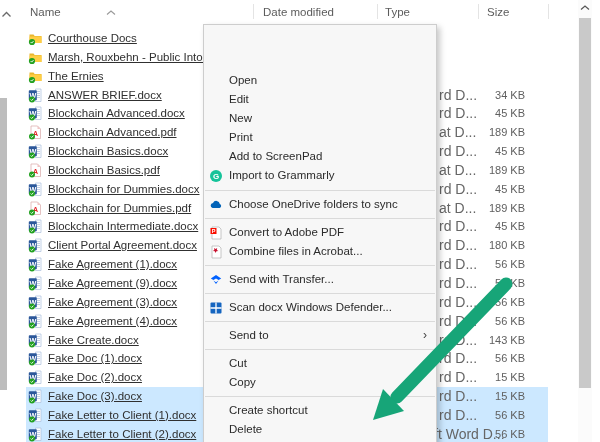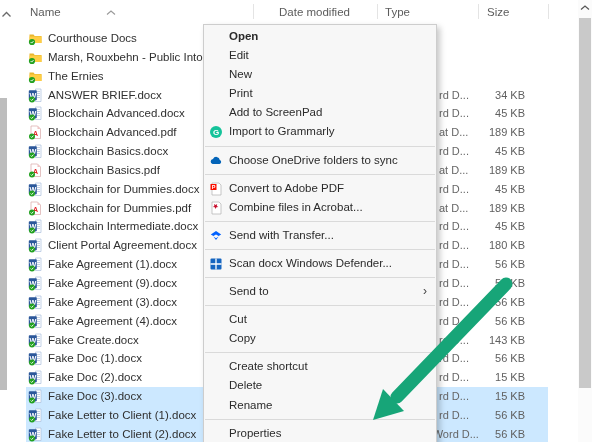--- a/index.html
+++ b/index.html
@@ -10,37 +10,37 @@
   .col-label{position:absolute;top:6px;font-size:11.5px;color:#5c5c5c;white-space:nowrap;}
   .col-sep{position:absolute;top:4px;width:1px;height:15px;background:#e4e4e4;}
   .sort-caret{position:absolute;top:2px;left:106px;width:12px;height:6px;}
   .corner-chevron{position:absolute;top:4px;left:1px;width:12px;height:7px;}
   
   .rows{position:absolute;top:29px;left:0;width:600px;z-index:1;}
   .row{position:relative;margin-left:26px;width:522px;height:18.85px;font-size:11.5px;}
   .row.selected{background:#cce8ff;}
   .file-icon{position:absolute;left:2px;top:2px;width:15px;height:15px;}
   .file-icon svg{display:block;}
-  .cell-name{position:absolute;left:22px;top:0;line-height:18.85px;white-space:nowrap;color:#303030;}
+  .cell-name{position:absolute;left:22px;top:0;line-height:18.85px;white-space:nowrap;color:#303030;text-decoration:underline;}
   .cell-date{position:absolute;left:232px;top:0;line-height:18.85px;white-space:nowrap;color:#666;font-size:11px;}
-  .cell-type{position:absolute;top:0;line-height:18.85px;white-space:nowrap;color:#666;font-size:11px;}
+  .cell-type{position:absolute;top:0;line-height:18.85px;white-space:nowrap;color:#666;font-size:14px;}
   .cell-type.full{left:359px;} .cell-type.clip{left:413px;}
   .cell-size{position:absolute;left:431px;width:68px;top:0;line-height:18.85px;text-align:right;color:#606060;font-size:11px;}
   
   .scrollbar-right{position:absolute;top:0;left:578px;width:14px;height:442px;background:#fbfbfb;z-index:4;}
   .scroll-up-btn{position:absolute;top:0;left:0;width:14px;height:17px;background:#fbfbfb;}
   .scroll-up-btn svg{margin:5px 0 0 2px;display:block;}
   .scroll-thumb{position:absolute;top:18px;left:1px;width:12px;height:370px;background:#c9c9c9;}
   .left-scroll-sliver{position:absolute;top:98px;left:0;width:7px;height:292px;background:#bdbdbd;z-index:4;}
   
   .context-menu{position:absolute;top:24px;left:203px;width:234px;box-sizing:border-box;
     background:#f7f7f7;border:1px solid #cdcdcd;box-shadow:3px 3px 6px rgba(0,0,0,0.22);
     padding:2px 0;z-index:10;}
   .menu-item{position:relative;height:19.1px;line-height:19.1px;padding-left:25px;font-size:11.5px;color:#2b2b2b;white-space:nowrap;}
-  .menu-item.bold{font-weight:bold;}
+  .menu-item.bold{font-weight:normal;margin-top:44px;}
   .menu-icon{position:absolute;left:5px;top:3px;width:14px;height:14px;}
   .menu-icon svg{display:block;}
   .submenu-chevron{position:absolute;right:9px;top:0;font-size:12px;color:#444;}
   .menu-sep{height:1px;background:#dadada;margin:4px 1px;}
   
   .annotation{position:absolute;top:0;left:0;z-index:20;pointer-events:none;}
 </style>
 </head>
 <body>
 
@@ -51,21 +51,21 @@
       <svg width="11" height="7" viewBox="0 0 11 7">
           <polyline points="1.5,5.5 5.5,1.5 9.5,5.5" fill="none" stroke="#6a6a6a" stroke-width="1.3"></polyline>
         </svg>
     </span>
     <span class="col-label" style="left:30px">Name</span>
     <span class="sort-caret">
       <svg width="10" height="6" viewBox="0 0 10 6">
           <polyline points="1,4.5 5,1 9,4.5" fill="none" stroke="#9a9a9a" stroke-width="1.1"></polyline>
         </svg>
     </span>
-    <span class="col-label" style="left:279px">Date modified</span>
+    <span class="col-label" style="left:263px">Date modified</span>
     <span class="col-label" style="left:385px">Type</span>
     <span class="col-label" style="left:487px">Size</span>
     <span class="col-sep" style="left:253px"></span>
     <span class="col-sep" style="left:377px"></span>
     <span class="col-sep" style="left:478px"></span>
     <span class="col-sep" style="left:548px"></span>
   </div>
 
   <div class="rows" id="rows">
       <div class="row">

